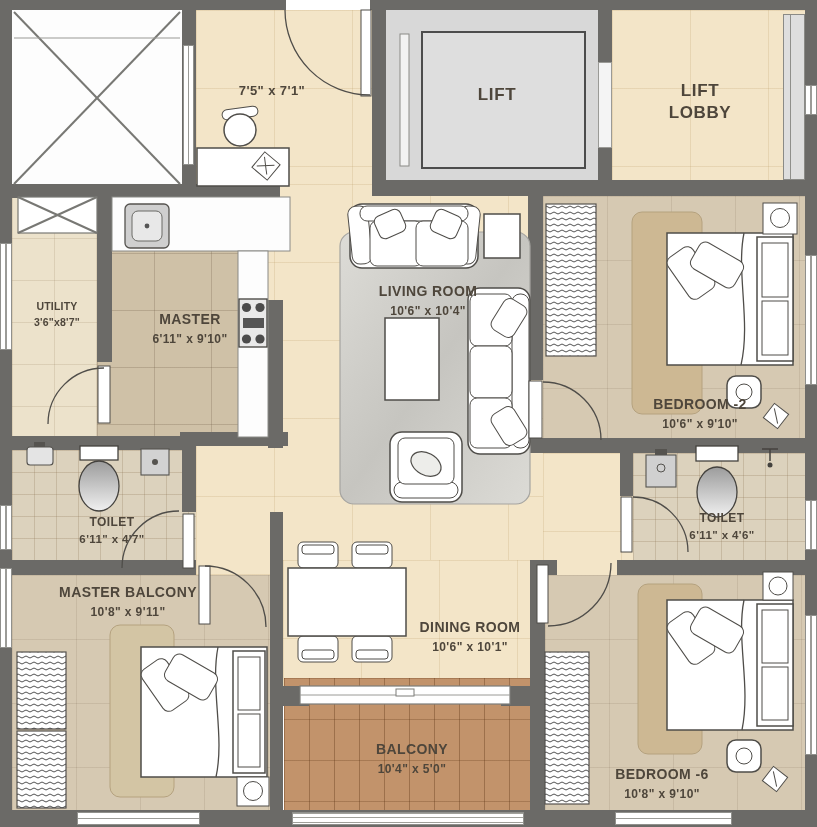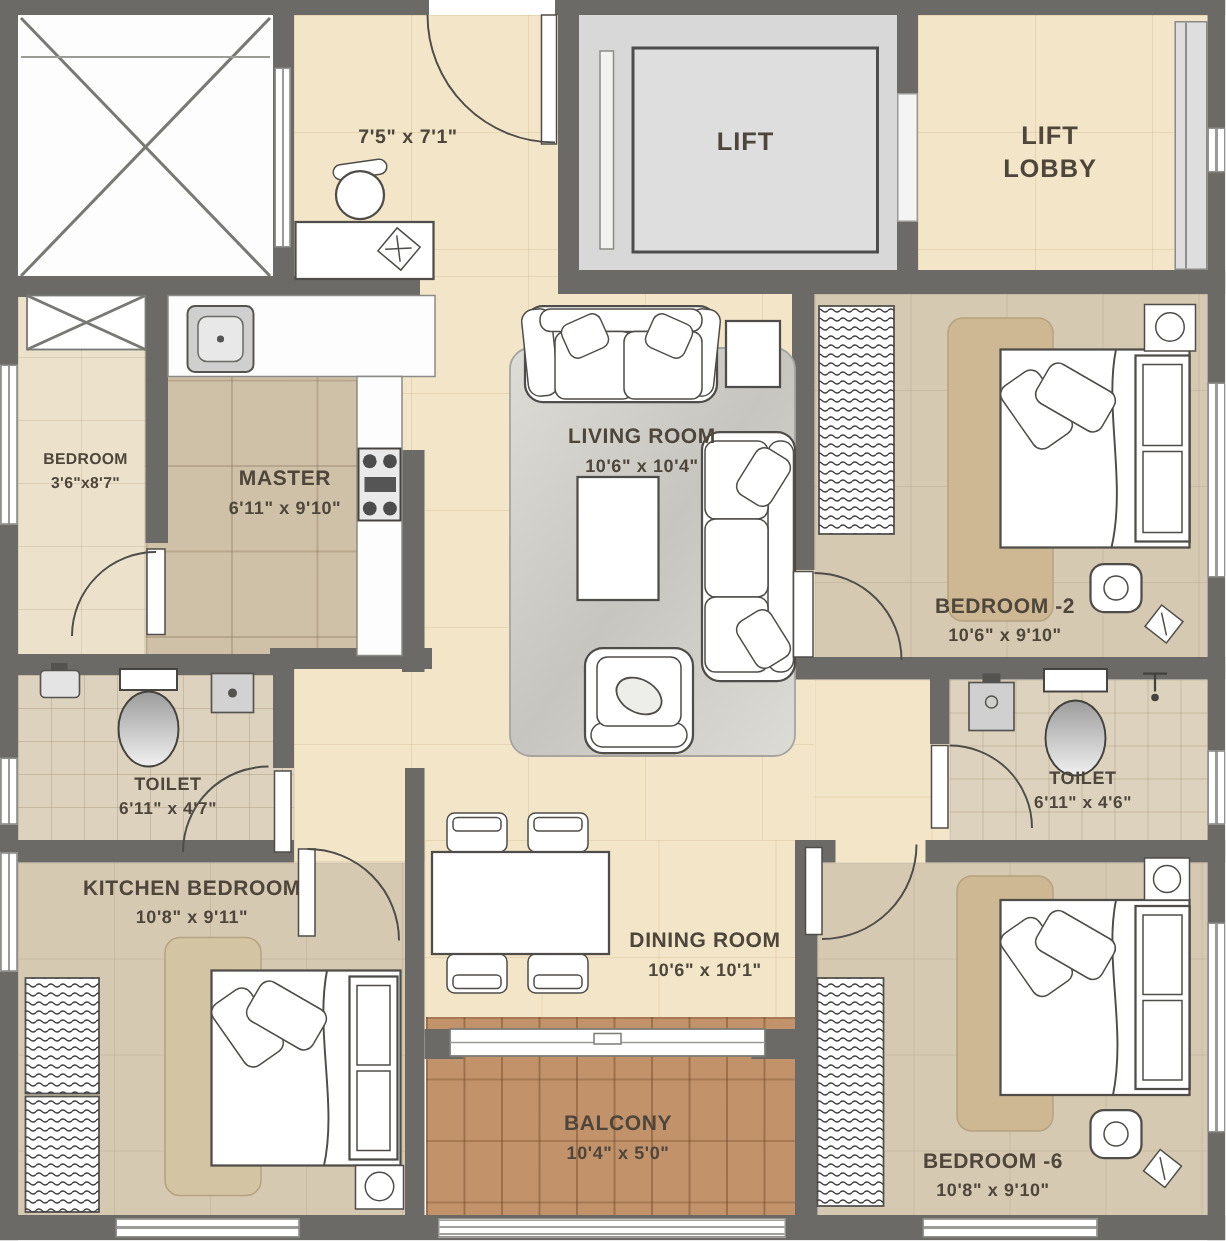--- a/index.html
+++ b/index.html
@@ -372,45 +372,45 @@
   <div class="lbl" style="left:272px;top:91px">
     <span class="dm" style="font-size:13px">7'5" x 7'1"</span>
   </div>
   <div class="lbl lg" style="left:497px;top:95px">
     <span class="nm">LIFT</span>
   </div>
   <div class="lbl lg wrap" style="left:700px;top:102px">
     <span class="nm">LIFT LOBBY</span>
   </div>
   <div class="lbl sm" style="left:57px;top:315px">
-    <span class="nm">BEDROOM</span>
+    <span class="nm">UTILITY</span>
     <span class="dm">3'6"x8'7"</span>
   </div>
   <div class="lbl" style="left:190px;top:328px">
     <span class="nm">MASTER</span>
     <span class="dm">6'11" x 9'10"</span>
   </div>
   <div class="lbl" style="left:428px;top:300px">
     <span class="nm">LIVING ROOM</span>
     <span class="dm">10'6" x 10'4"</span>
   </div>
-  <div class="lbl" style="left:670px;top:413px">
+  <div class="lbl" style="left:700px;top:413px">
     <span class="nm">BEDROOM -2</span>
     <span class="dm">10'6" x 9'10"</span>
   </div>
   <div class="lbl md" style="left:112px;top:531px">
     <span class="nm">TOILET</span>
     <span class="dm">6'11" x 4'7"</span>
   </div>
   <div class="lbl md" style="left:722px;top:527px">
     <span class="nm">TOILET</span>
     <span class="dm">6'11" x 4'6"</span>
   </div>
   <div class="lbl" style="left:128px;top:601px">
-    <span class="nm">KITCHEN BEDROOM</span>
+    <span class="nm">MASTER BALCONY</span>
     <span class="dm">10'8" x 9'11"</span>
   </div>
   <div class="lbl" style="left:470px;top:636px">
     <span class="nm">DINING ROOM</span>
     <span class="dm">10'6" x 10'1"</span>
   </div>
   <div class="lbl" style="left:412px;top:758px">
     <span class="nm">BALCONY</span>
     <span class="dm">10'4" x 5'0"</span>
   </div>

